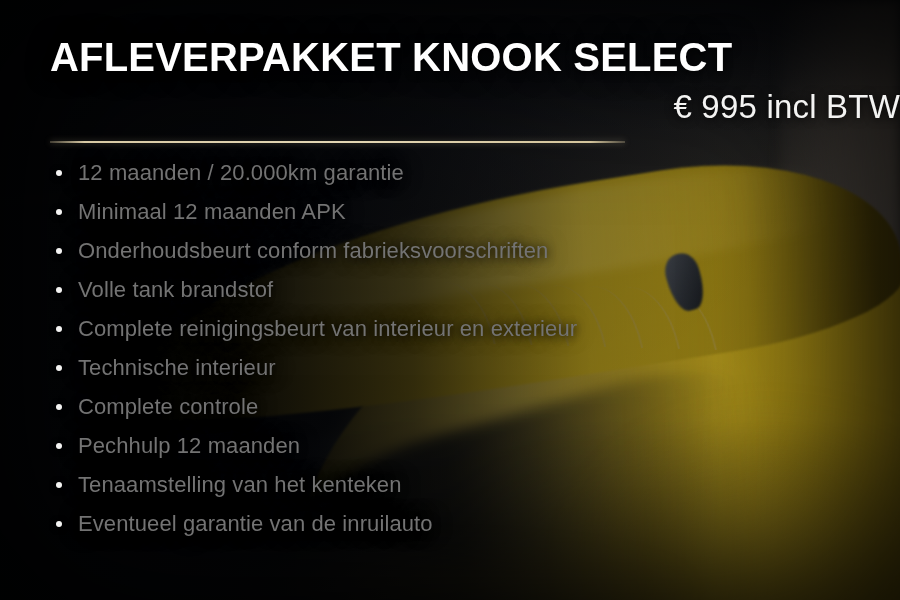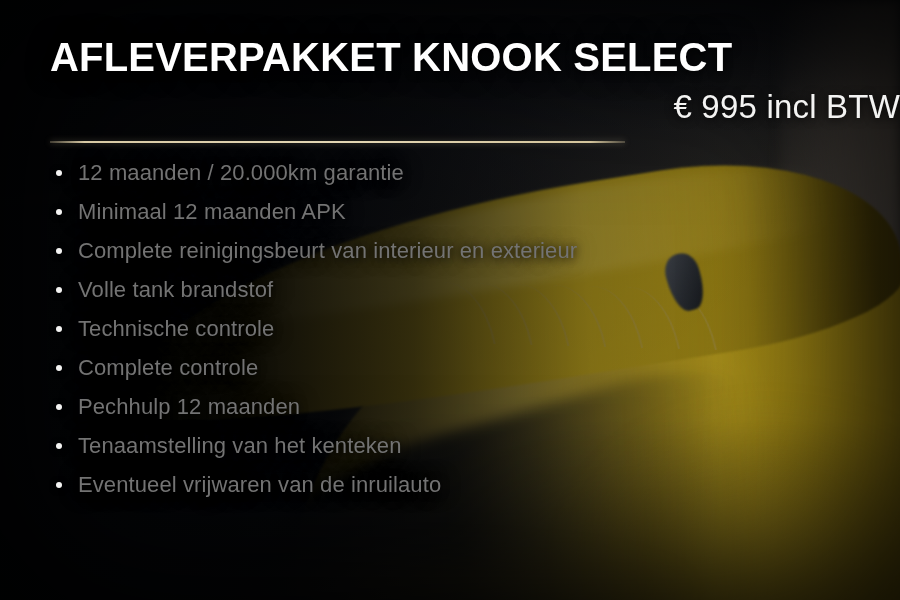--- a/index.html
+++ b/index.html
@@ -316,23 +316,24 @@
     <div class="vignette"></div>
   </div>
 
   <div class="content">
     <h1 class="title">AFLEVERPAKKET KNOOK SELECT</h1>
     <div class="subtitle">€ 995 incl BTW</div>
     <hr class="divider">
     <ul class="features">
       <li class="feature">12 maanden / 20.000km garantie</li>
       <li class="feature">Minimaal 12 maanden APK</li>
+      <li class="feature">Onderhoudsbeurt conform fabrieksvoorschriften</li>
+      <li class="feature">Volle tank brandstof</li>
       <li class="feature">Complete reinigingsbeurt van interieur en exterieur</li>
-      <li class="feature">Volle tank brandstof</li>
-      <li class="feature">Technische controle</li>
+      <li class="feature">Technische interieur</li>
       <li class="feature">Complete controle</li>
       <li class="feature">Pechhulp 12 maanden</li>
       <li class="feature">Tenaamstelling van het kenteken</li>
-      <li class="feature">Eventueel vrijwaren van de inruilauto</li>
+      <li class="feature">Eventueel garantie van de inruilauto</li>
     </ul>
   </div>
 
 </div>
 
 </body></html>

